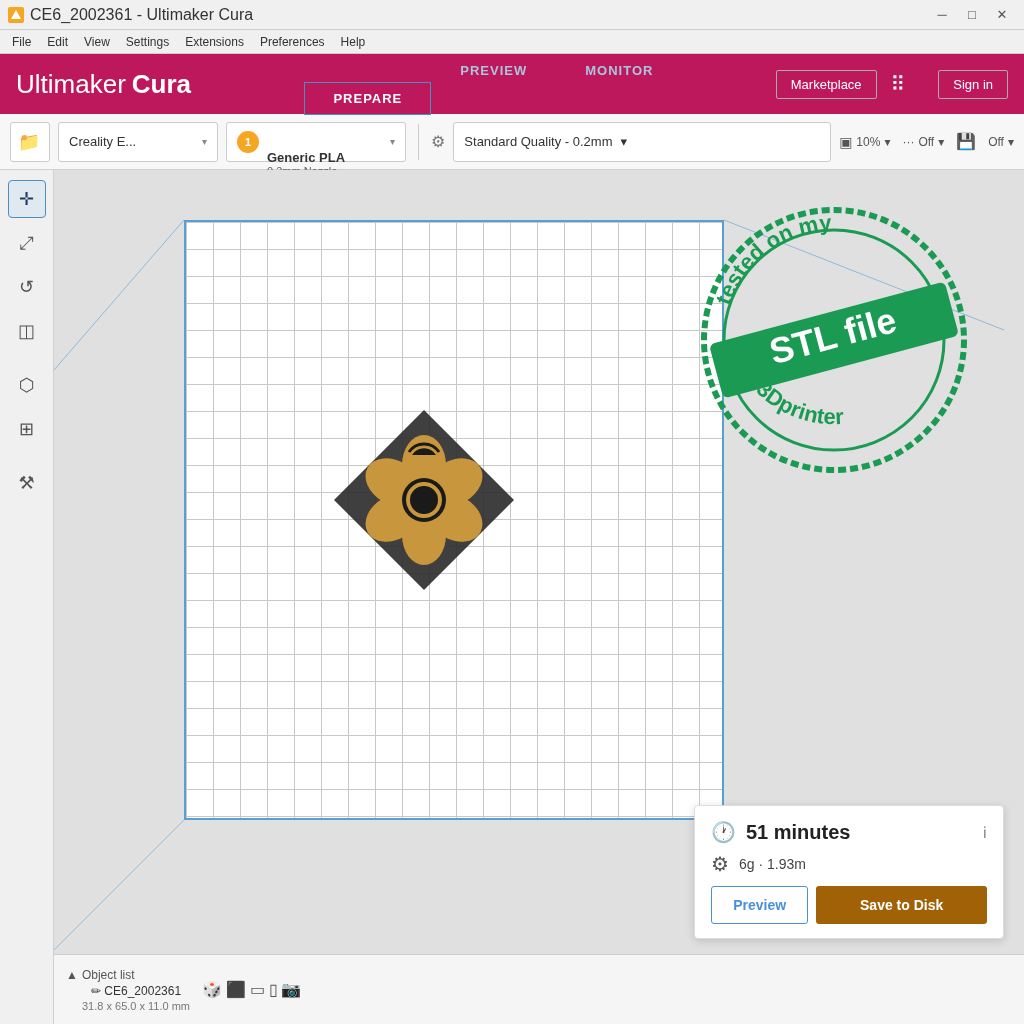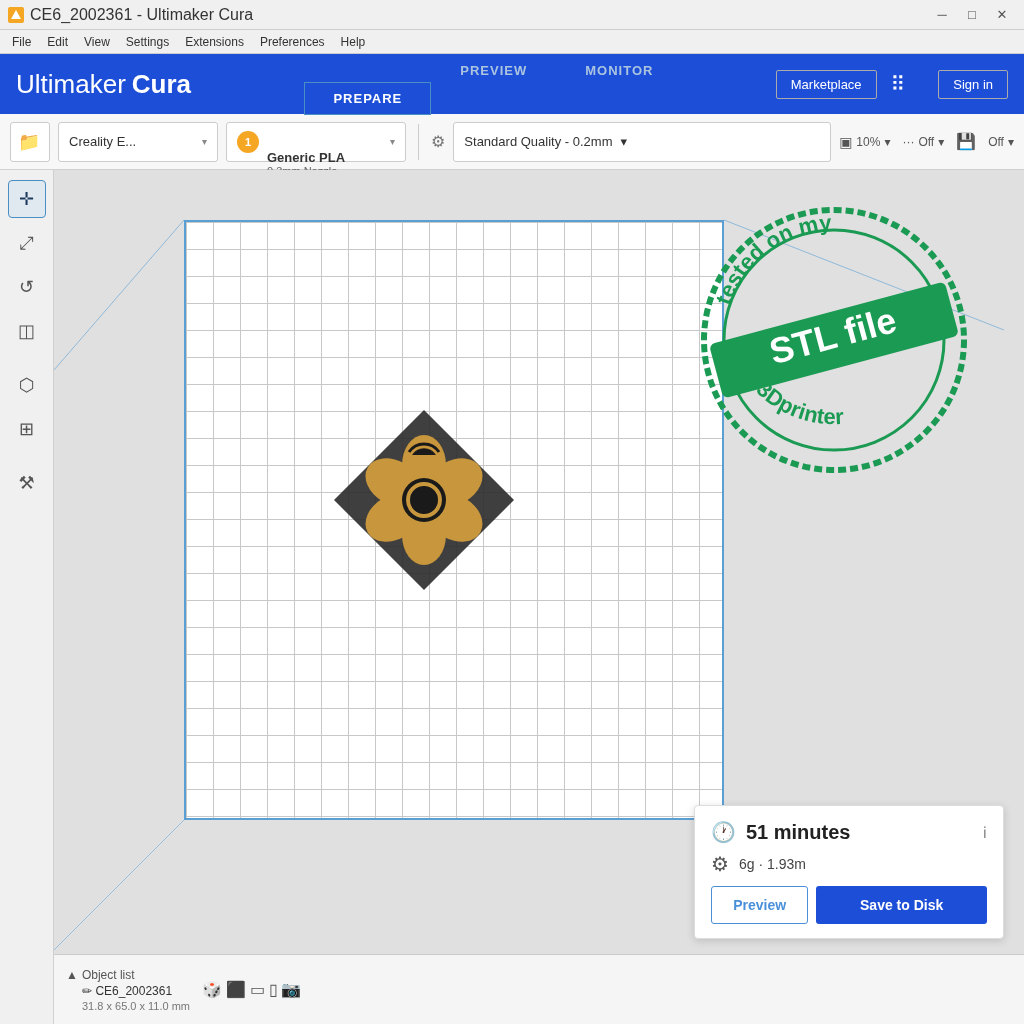--- a/index.html
+++ b/index.html
@@ -27,21 +27,21 @@
       display: flex;
       align-items: center;
       padding: 0 4px;
       border-bottom: 1px solid #ccc;
     }
     .menu-item { padding: 2px 8px; font-size: 12px; color: #333; cursor: pointer; }
 
     
     .top-nav {
       height: 60px;
-      background: #1d4ed8;
+      background: #be185d;
       display: flex;
       align-items: center;
       padding: 0 16px;
       gap: 20px;
     }
     .logo { display: flex; align-items: center; gap: 6px; margin-right: 20px; }
     .logo-ultimaker { font-size: 26px; font-weight: 300; color: white; }
     .logo-cura { font-size: 26px; font-weight: 700; color: white; }
     .nav-tabs { display: flex; gap: 0; flex: 1; justify-content: center; }
     .nav-tab {
@@ -211,21 +211,21 @@
       align-items: center;
       padding: 0 12px;
       gap: 8px;
     }
     .object-list-section {
       display: flex;
       flex-direction: column;
       gap: 2px;
     }
     .obj-list-header { display: flex; align-items: center; gap: 4px; font-size: 12px; color: #555; cursor: pointer; }
-    .obj-item { font-size: 12px; color: #333; margin-left: 16px; }
+    .obj-item { font-size: 12px; color: #333; margin-left: 16px; text-align: center; }
     .obj-dims { font-size: 11px; color: #777; margin-left: 16px; }
     .bottom-icons { display: flex; gap: 4px; margin-left: 4px; }
     .bottom-icon { font-size: 16px; color: #555; cursor: pointer; }
 
     
     .info-panel {
       position: absolute;
       bottom: 85px;
       right: 20px;
       width: 310px;
@@ -258,21 +258,21 @@
       color: #4a90d9;
       font-size: 14px;
       font-weight: 600;
       cursor: pointer;
       border-radius: 3px;
     }
     .btn-save {
       flex: 2;
       padding: 10px;
       border: none;
-      background: #1d4ed8;
+      background: #a16207;
       color: white;
       font-size: 14px;
       font-weight: 600;
       cursor: pointer;
       border-radius: 3px;
     }
 
     
     .stl-stamp {
       position: absolute;

